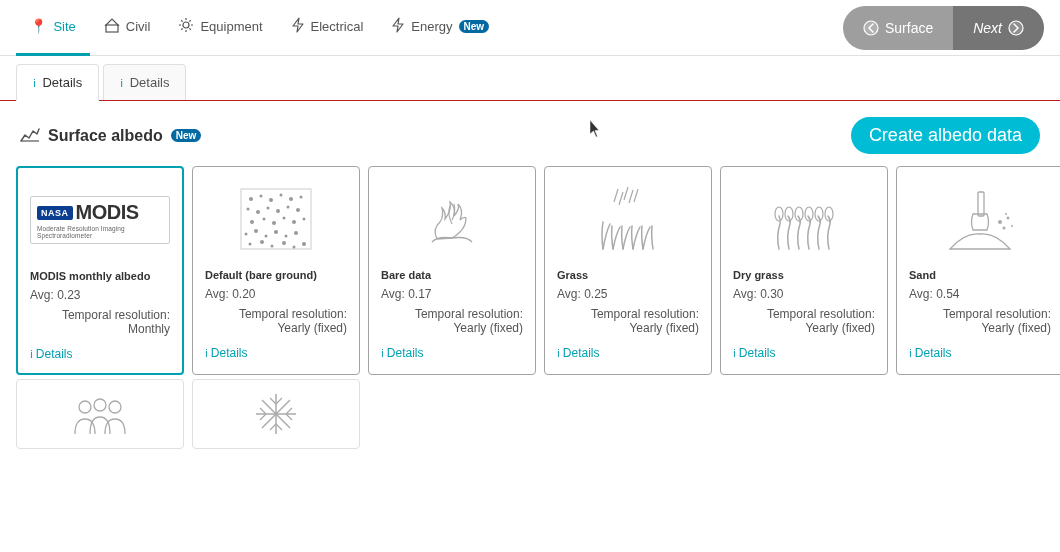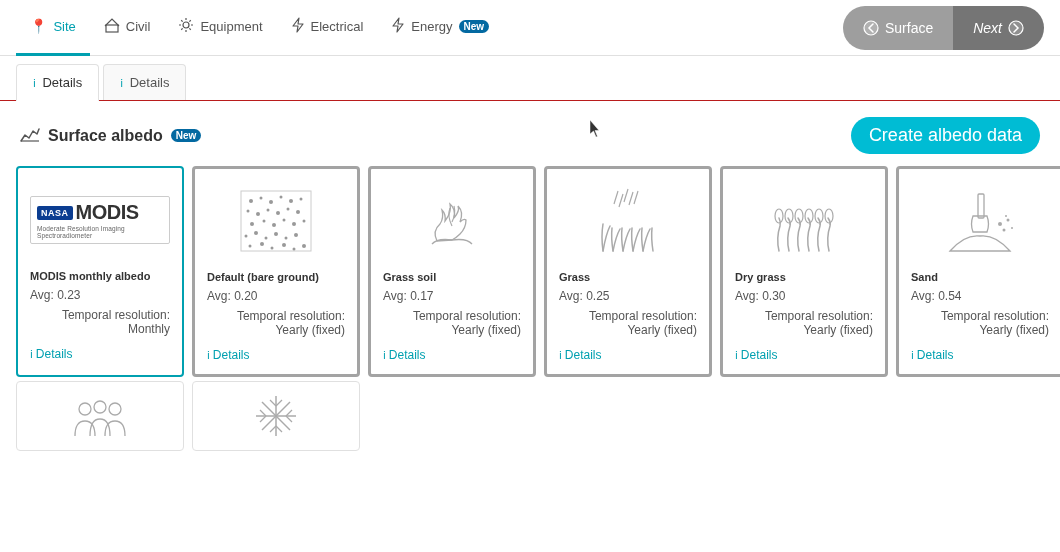--- a/index.html
+++ b/index.html
@@ -61,21 +61,21 @@
     .btn-create {
       background: #00bcd4; color: #fff; border: none; border-radius: 20px;
       padding: 8px 18px; font-size: 18px; cursor: pointer; font-weight: 500;
     }
 
     
     .cards-grid {
       display: flex; gap: 0; padding: 0 16px; overflow-x: auto;
     }
     .card {
-      border: 3px solid #a3a3a3; border-radius: 4px; width: 168px; min-width: 168px;
+      border: 1px solid #a3a3a3; border-radius: 4px; width: 168px; min-width: 168px;
       margin-right: 8px; padding: 12px; cursor: pointer; background: #fff;
       display: flex; flex-direction: column; gap: 6px;
     }
     .card.selected { border: 2px solid #00a0b0; }
     .card-icon {
       height: 80px; display: flex; align-items: center; justify-content: center;
       overflow: hidden;
     }
     .card-icon svg { width: 80px; height: 70px; }
     .card-name { font-size: 11px; font-weight: 600; color: #333; margin-top: 4px; }
@@ -270,21 +270,21 @@
     <div class="card-icon">
       <svg width="80" height="70" viewBox="0 0 80 70" fill="none">
 
         <path d="M25 55 Q20 45 28 38 Q32 32 30 24 Q34 28 33 35 Q40 26 38 18 Q44 23 42 32 Q48 25 46 20 Q52 26 48 36 Q52 32 54 34 Q54 42 48 48 Q44 52 40 54 Z" stroke="#aaa" stroke-width="1.3" fill="none"></path>
         <path d="M20 58 Q25 52 40 54 Q55 52 60 58" stroke="#aaa" stroke-width="1.3" fill="none"></path>
 
         <path d="M40 40 Q35 30 38 22" stroke="#aaa" stroke-width="1.2" fill="none"></path>
         <path d="M40 36 Q44 28 42 20" stroke="#aaa" stroke-width="1.2" fill="none"></path>
       </svg>
     </div>
-    <div class="card-name">Grass soil</div>
+    <div class="card-name">Bare data</div>
     <div class="card-avg">Avg: 0.17</div>
     <div class="card-res">Temporal resolution: Yearly (fixed)</div>
     <div class="card-details">
       <span class="info-icon">ℹ</span>
       <span>Details</span>
     </div>
   </div>
 
   <div class="card">
     <div class="card-icon">

